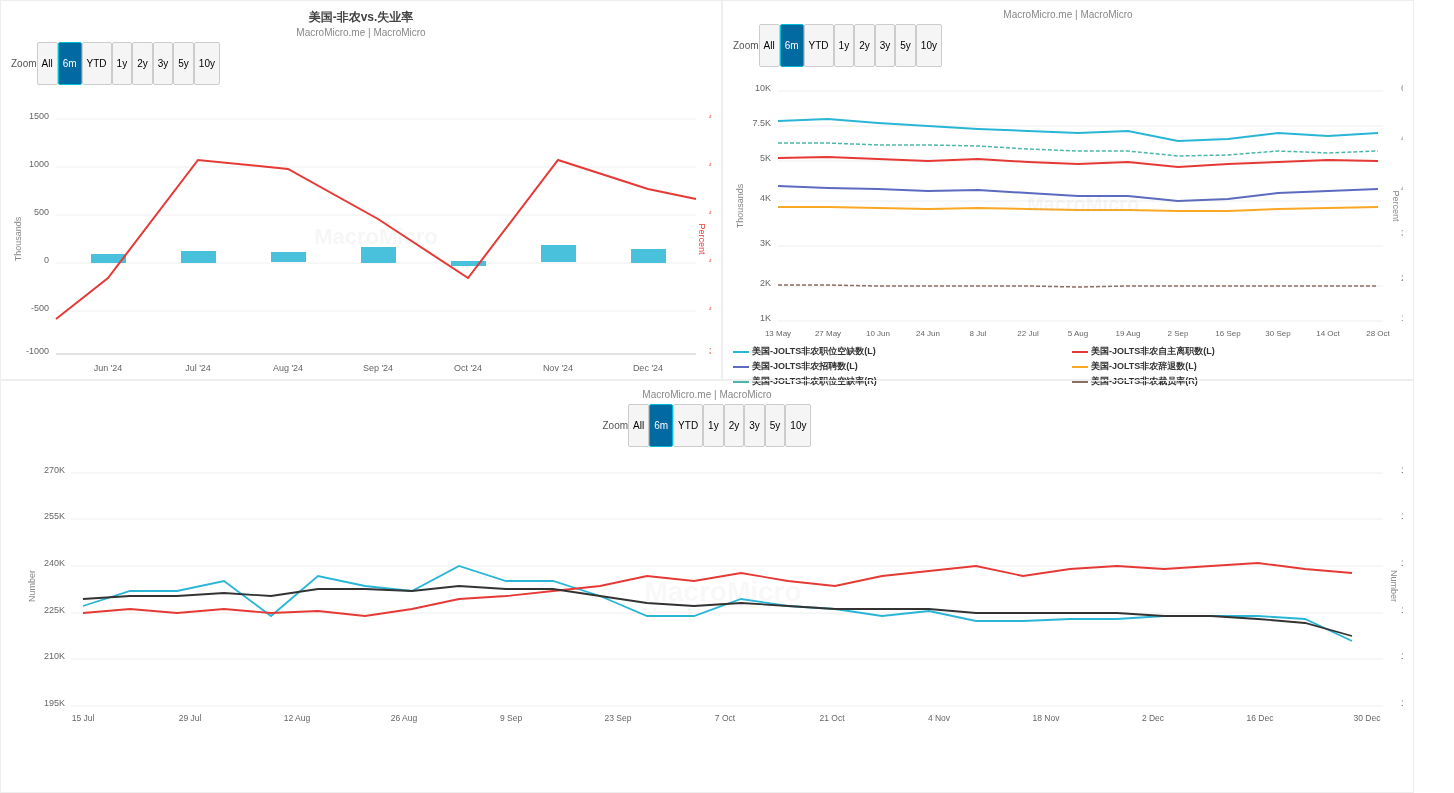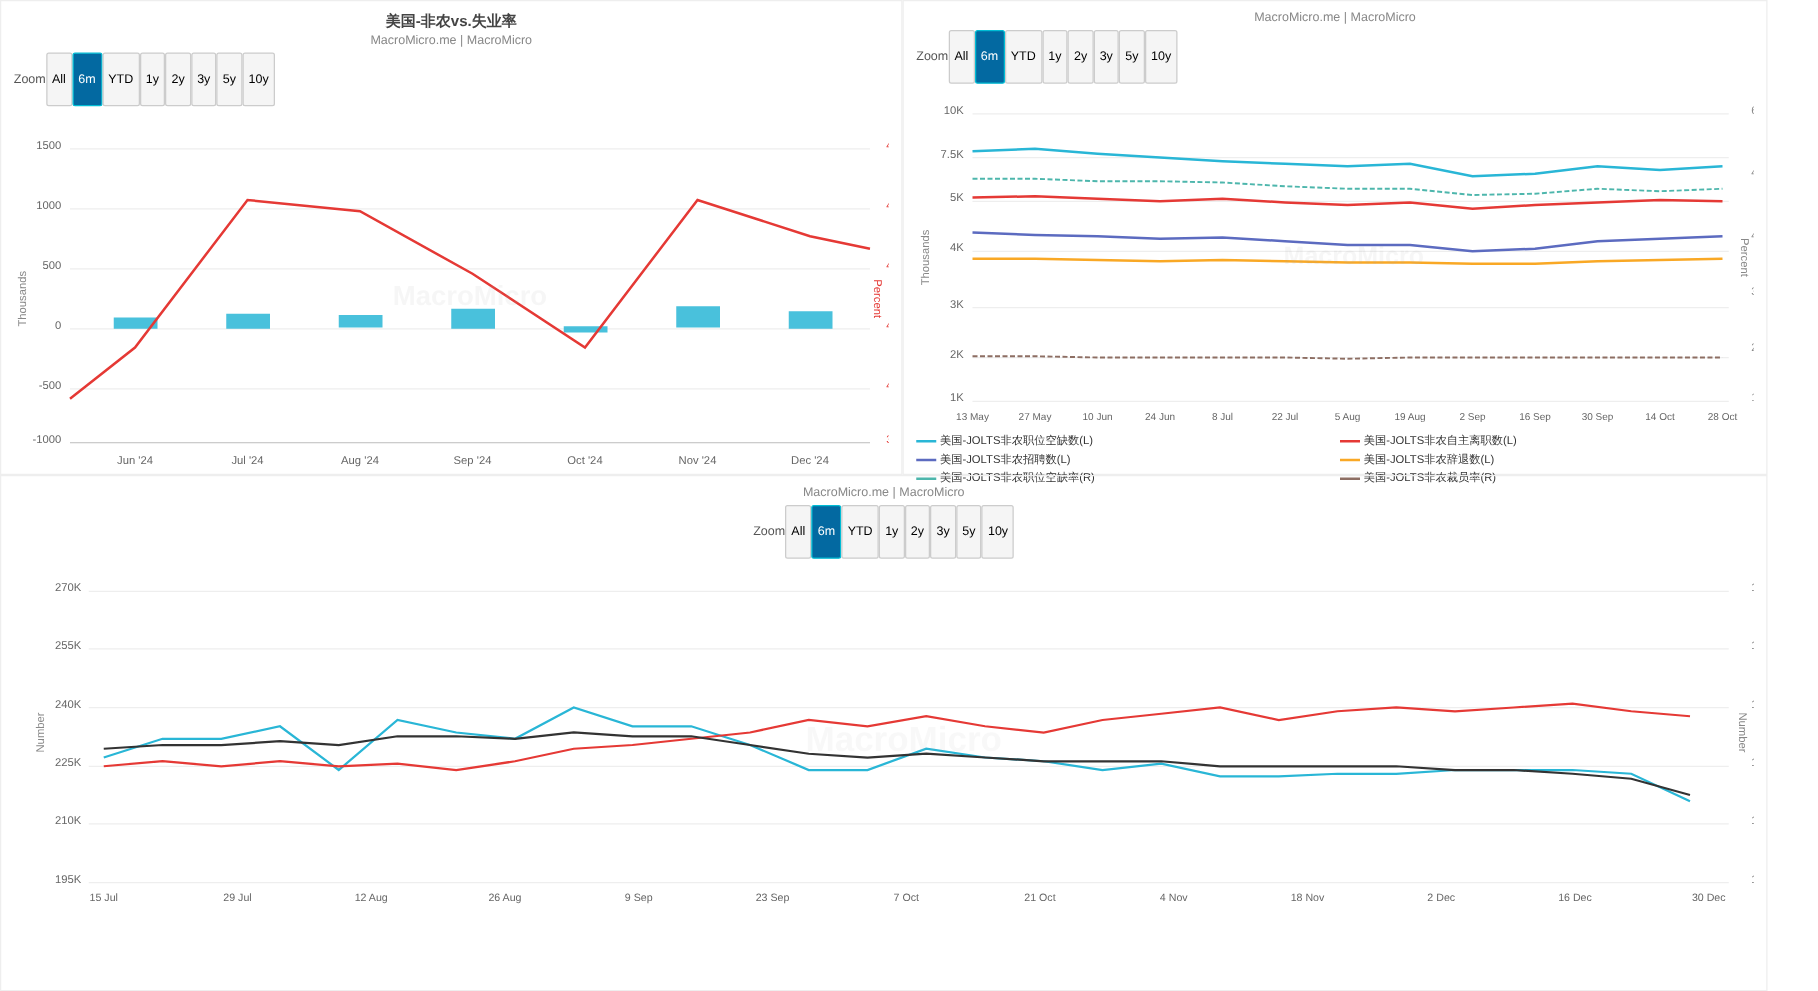--- a/index.html
+++ b/index.html
@@ -65,20 +65,21 @@
       position: relative;
       width: 100%;
     }
     .legend {
       display: flex;
       flex-wrap: wrap;
       gap: 6px;
       margin-top: 4px;
       justify-content: center;
       font-size: 10px;
+      font-weight: bold;
     }
     .legend-item {
       display: flex;
       align-items: center;
       gap: 3px;
     }
     .legend-dot {
       width: 10px;
       height: 10px;
       border-radius: 50%;

